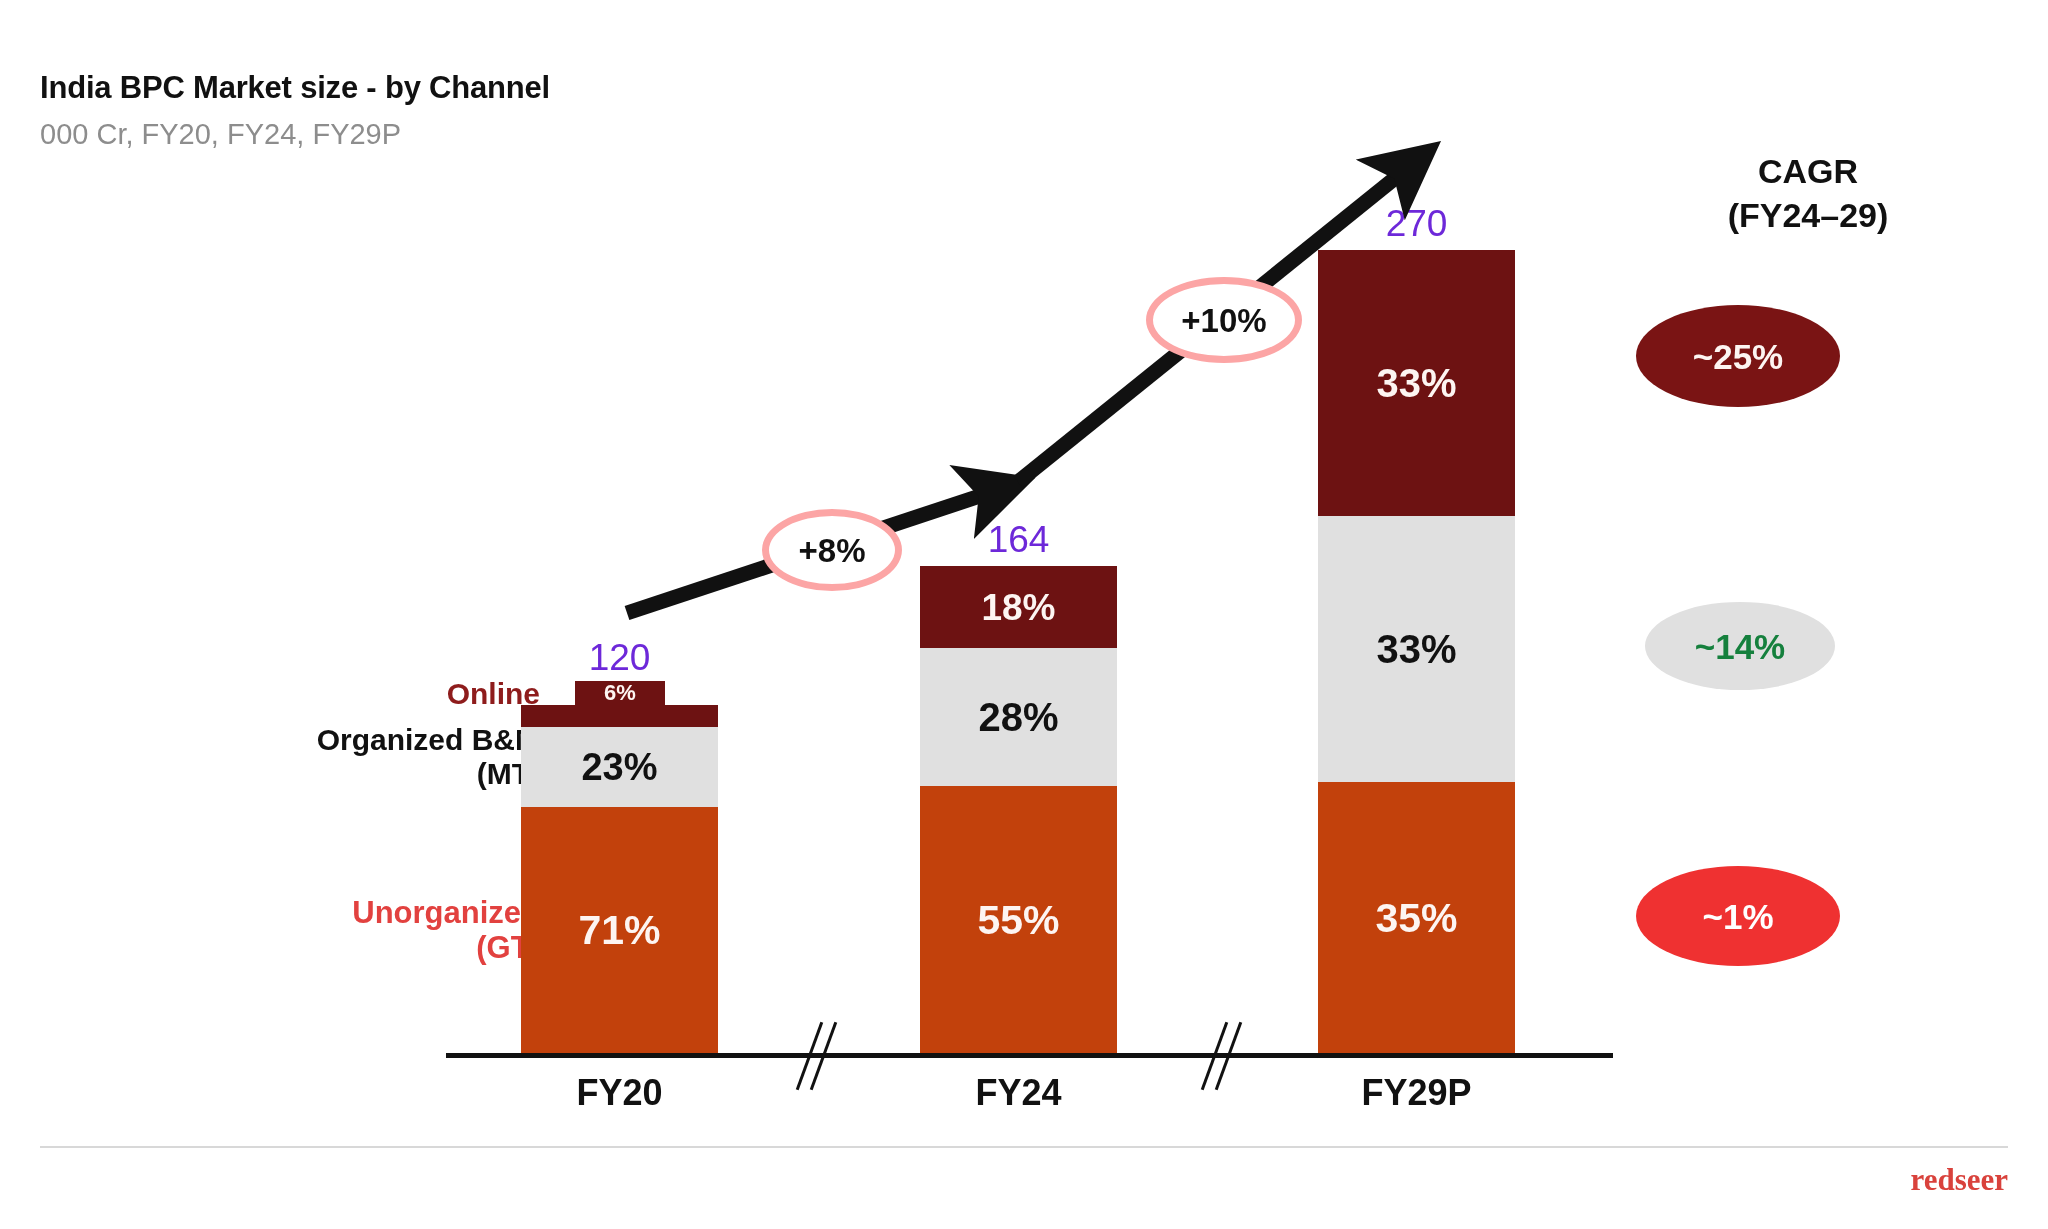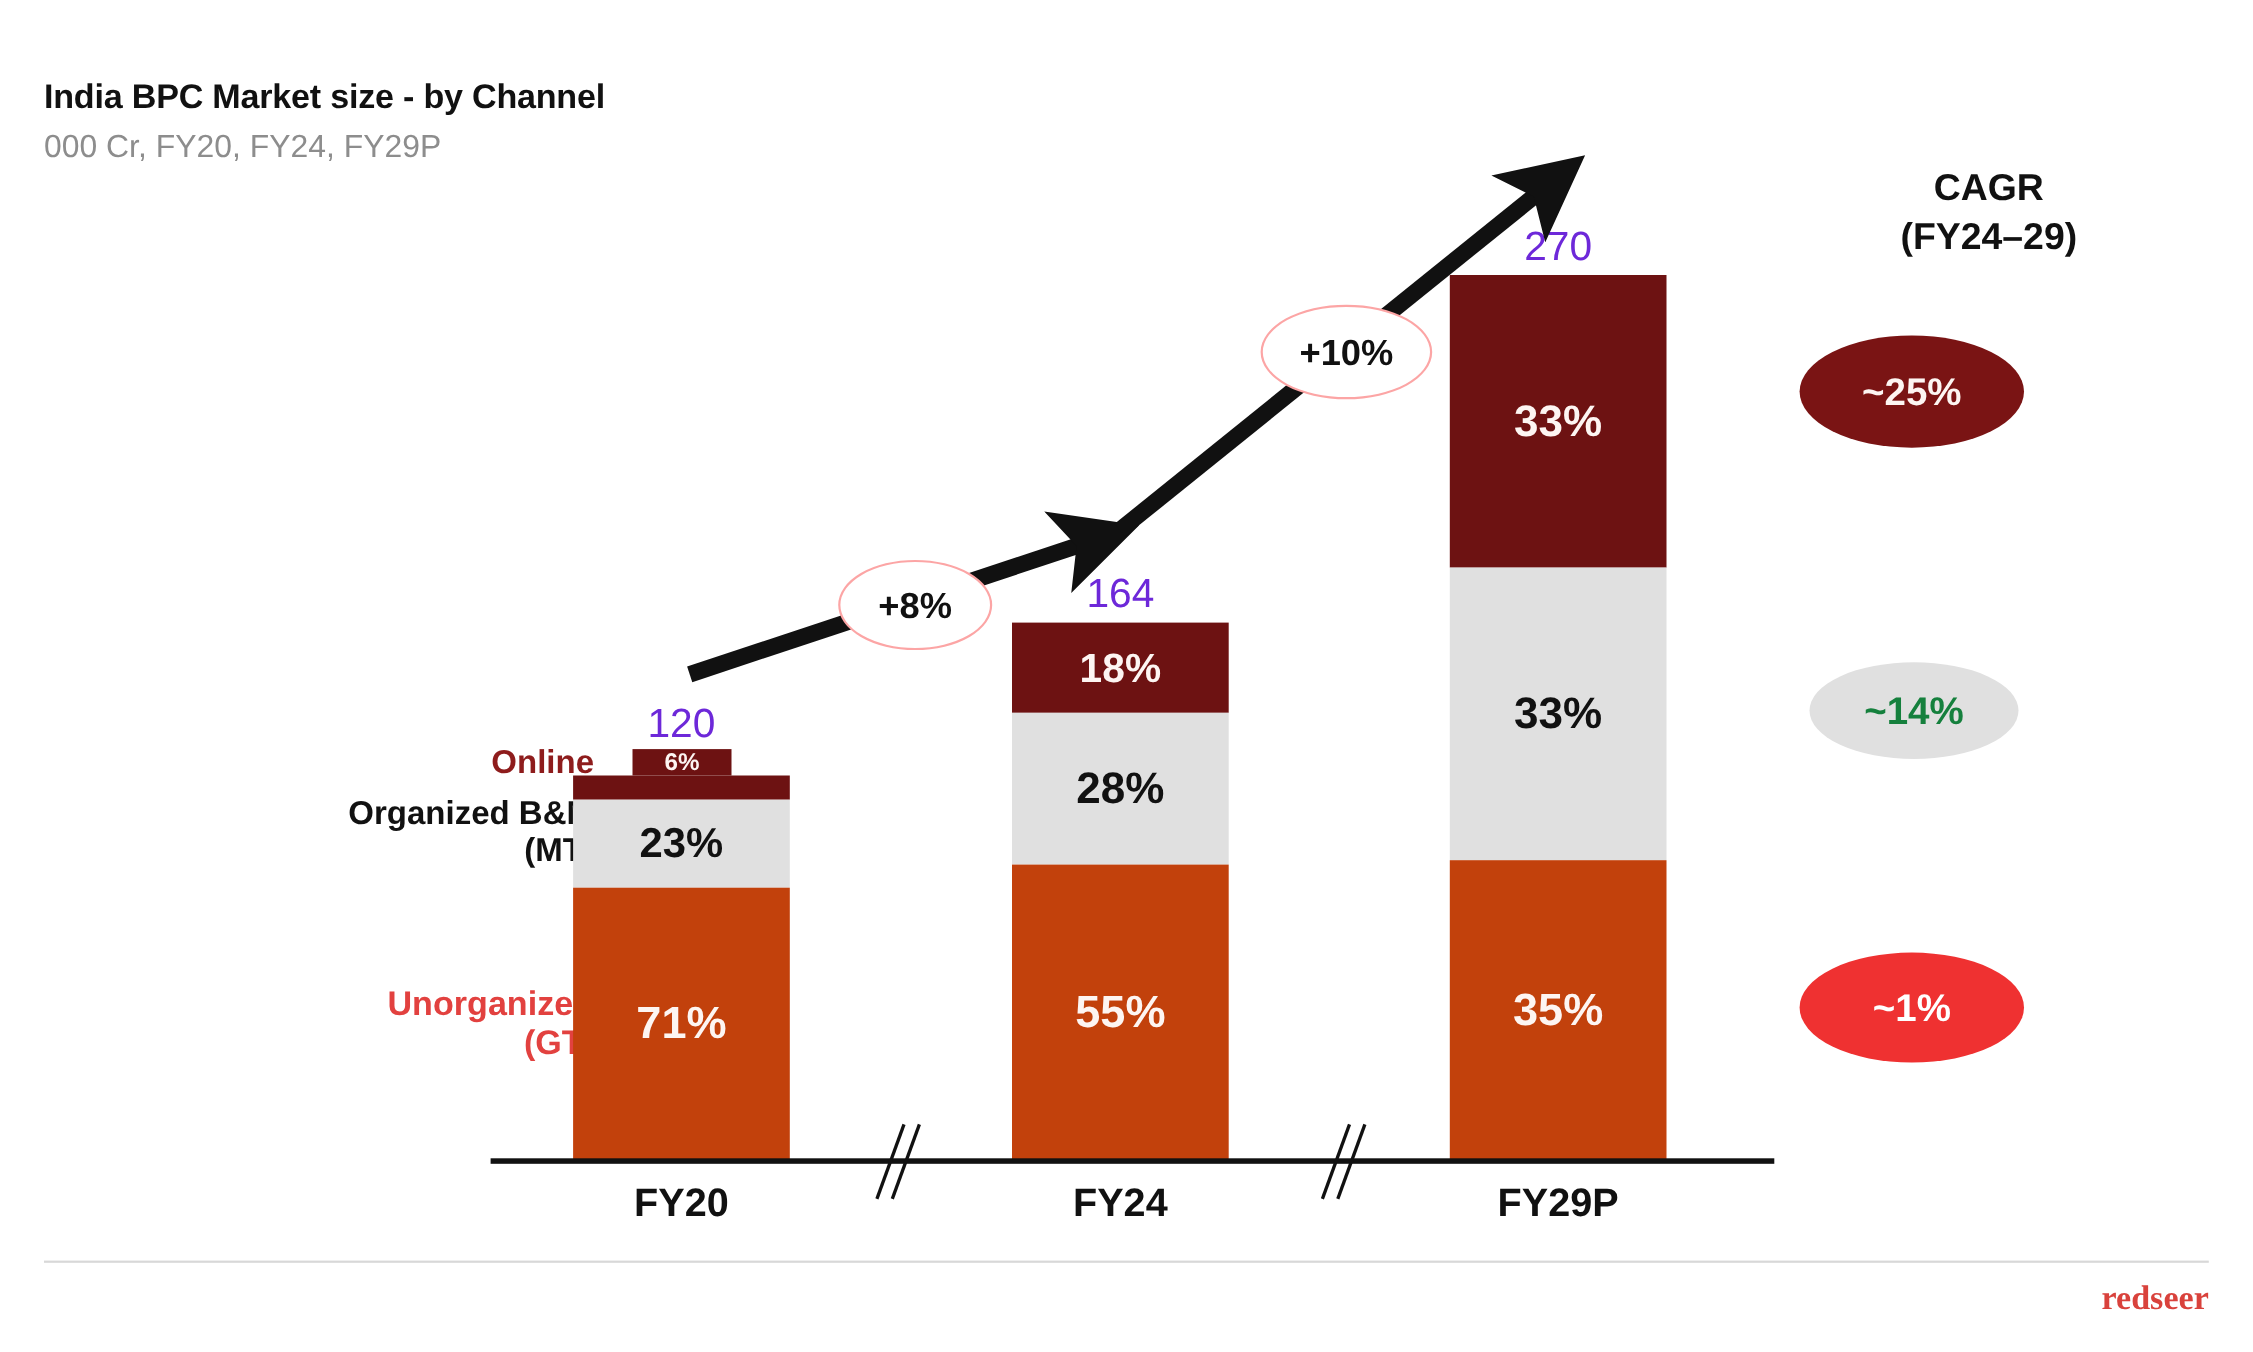--- a/index.html
+++ b/index.html
@@ -69,21 +69,21 @@
   
   .legend { position: absolute; text-align: right; white-space: nowrap; }
   .legend-line { font-weight: 700; line-height: 1.14; }
   .leg-online      { color: #8e1c1c; font-size: 30px; }
   .leg-organized   { color: #111111; font-size: 30px; }
   .leg-unorganized { color: #e2413f; font-size: 31px; }
 
   
   .arrow-svg { position: absolute; left: 0; top: 0; width: 2048px; height: 1229px; pointer-events: none; }
   .callout {
-    position: absolute; border: 2px solid #fca5a5; background: #fff;
+    position: absolute; border: 7px solid #fca5a5; background: #fff;
     border-radius: 50%; display: flex; align-items: center; justify-content: center;
   }
   .callout span { font-size: 33px; font-weight: 700; color: #111; line-height: 1; }
 
   
   .cagr-head {
     position: absolute; text-align: center; white-space: nowrap;
     font-size: 34px; font-weight: 700; color: #111; line-height: 1.28;
   }
   .pill {

